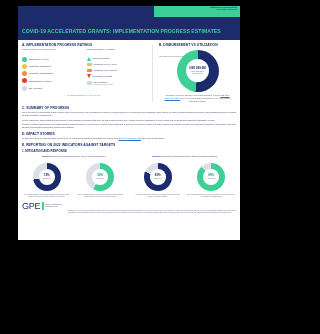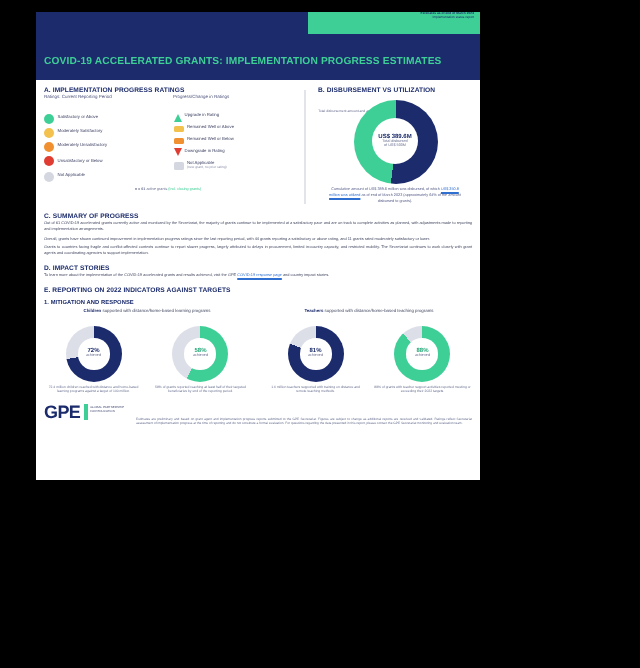--- a/index.html
+++ b/index.html
@@ -75,21 +75,21 @@
   .ind-title { font-size:2.2px; color:#41465f; line-height:1.35; text-align:center;
                padding:0 6px; margin-bottom:2px; min-height:5.5px; }
   .ind-title b { color:#1b2b6b; }
   .ind-pair { display:flex; gap:4px; }
   .ind-cell { flex:1; display:flex; flex-direction:column; align-items:center; }
   .ind-cap { font-size:1.7px; color:#6a7090; line-height:1.4; margin-top:2px; text-align:center; }
 
   
   .foot { display:flex; gap:6px; align-items:flex-start; margin-top:4px; padding-bottom:4px; }
   .logo { display:flex; align-items:center; gap:1.5px; flex:none; }
-  .logo .gpe { font-size:9px; font-weight:bold; color:#1b2b6b; letter-spacing:-.3px; line-height:1; }
+  .logo .gpe { font-size:9px; font-weight:normal; color:#1b2b6b; letter-spacing:-.3px; line-height:1; }
   .logo .gbar { width:2px; height:8px; background:#3ecf96; }
   .logo .ltag { font-size:1.5px; color:#4a5078; line-height:1.3; }
   .foot-txt { font-size:1.6px; color:#6a7090; line-height:1.45; text-align:justify; padding-top:8px; }
 </style>
 </head>
 <body>
 
 <div class="page">
 
   <div class="hdr-strip">

